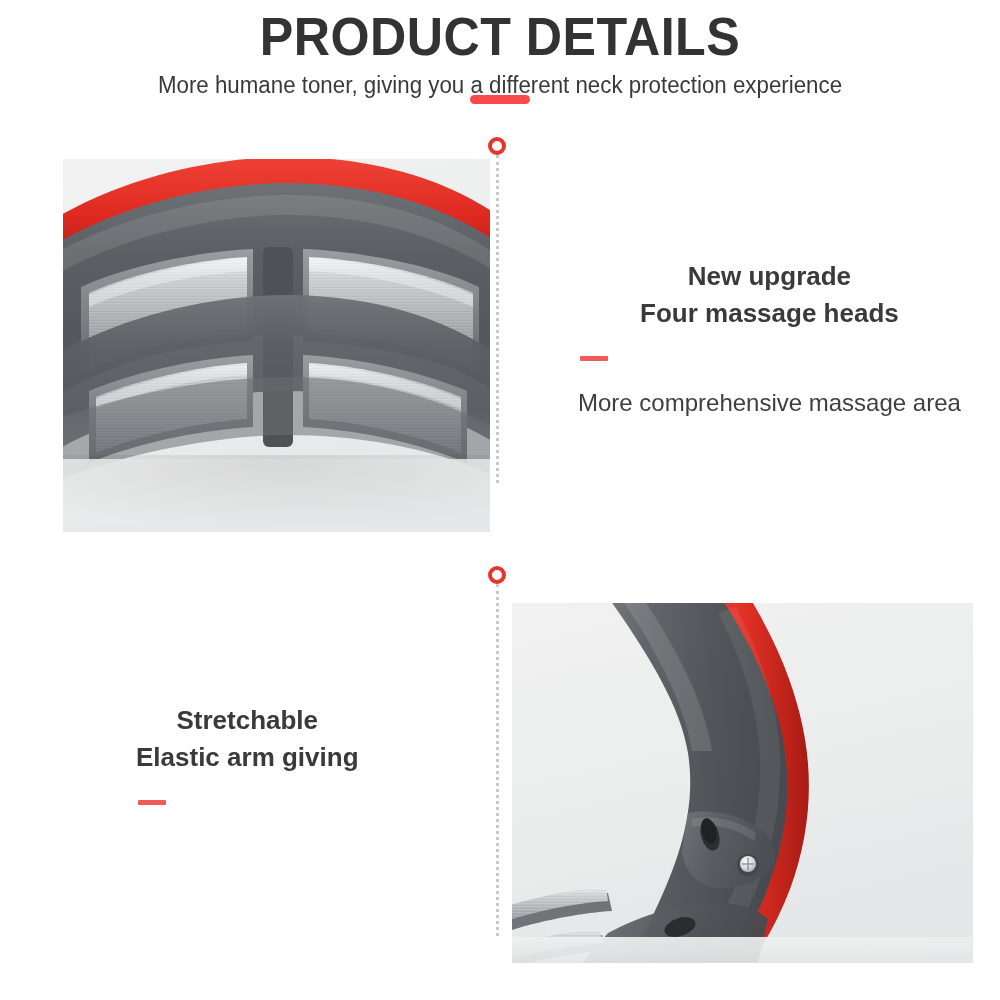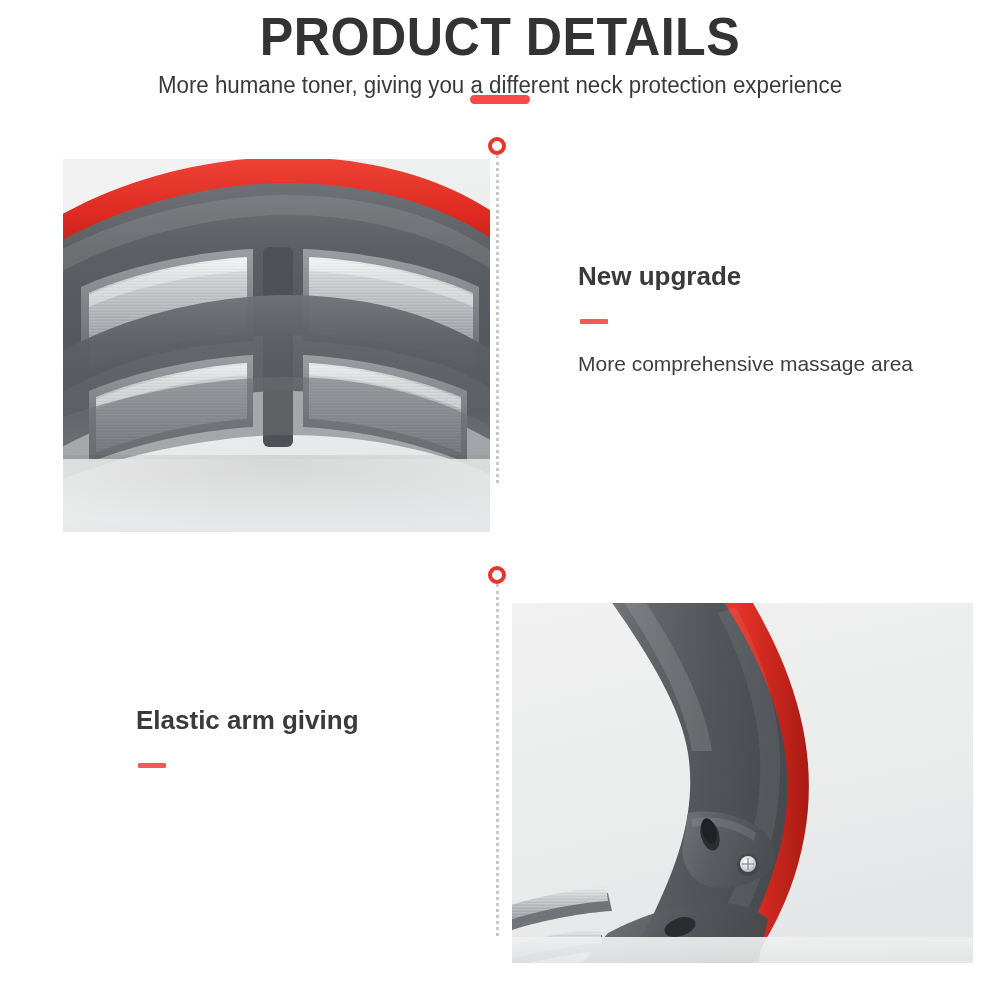--- a/index.html
+++ b/index.html
@@ -78,37 +78,37 @@
 
   
   .photo {
     position: absolute;
     overflow: hidden;
     background: #eeeeef;
   }
   .photo svg { display: block; }
 
   
-  .info-block { position: absolute; }
+  .info-block { position: absolute; text-align: center; }
   .info-head {
     font-size: 26px;
     font-weight: bold;
     color: #3a3a3a;
     line-height: 1.42;
     white-space: nowrap;
   }
   .info-dash {
     width: 28px;
     height: 5px;
     background: #f25a5a;
     border-radius: 1px;
     margin: 24px 0 26px 2px;
   }
   .info-sub {
-    font-size: 21px;
+    font-size: 24px;
     font-weight: normal;
     color: #3f3f3f;
     line-height: 1.3;
     white-space: nowrap;
   }
 </style>
 </head>
 <body>
 
 <div class="page">
@@ -211,20 +211,21 @@
       </g>
 
       <path d="M -25 268 C 60 232 160 218 225 218 C 300 218 392 238 455 286 L 455 330 C 392 292 300 276 225 276 C 160 276 60 292 -25 330 Z" fill="#6b6f73" opacity="0.55"></path>
       <rect x="0" y="300" width="427" height="73" fill="url(#bg1)" opacity="0.88"></rect>
       <rect x="0" y="296" width="427" height="77" fill="url(#floorShade)"></rect>
     </svg>
   </div>
 
   <div class="info-block" style="left:578px; top:258px;">
     <div class="info-head">New upgrade</div>
+    <div class="info-head">Four massage heads</div>
     <div class="info-dash"></div>
     <div class="info-sub">More comprehensive massage area</div>
   </div>
 
   <div class="marker-ring" style="left:488px; top:566px;"></div>
   <div class="dotted-line" style="left:496px; top:584px; height:352px;"></div>
 
   <div class="photo" style="left:512px; top:603px; width:461px; height:360px;">
     <svg width="461" height="360" viewBox="0 0 461 360" xmlns="http://www.w3.org/2000/svg" aria-hidden="true">
       <defs>
@@ -302,17 +303,18 @@
         <path d="M -30 358 C 6 344 56 334 90 332 L 92 348 C 58 350 10 360 -28 372 Z" fill="#707478"></path>
         <path d="M -30 352 C 6 338 54 328 88 326 L 90 340 C 56 342 8 352 -28 364 Z" fill="url(#steelC)"></path>
         <path d="M -30 352 C 6 338 54 328 88 326 L 90 340 C 56 342 8 352 -28 364 Z" fill="url(#brush2)"></path>
       </g>
 
       <rect x="0" y="334" width="461" height="26" fill="url(#bg2)" opacity="0.92"></rect>
     </svg>
   </div>
 
   <div class="info-block" style="left:136px; top:702px;">
+    <div class="info-head">Stretchable</div>
     <div class="info-head">Elastic arm giving</div>
     <div class="info-dash"></div>
   </div>
 
 </div>
 
 </body></html>

